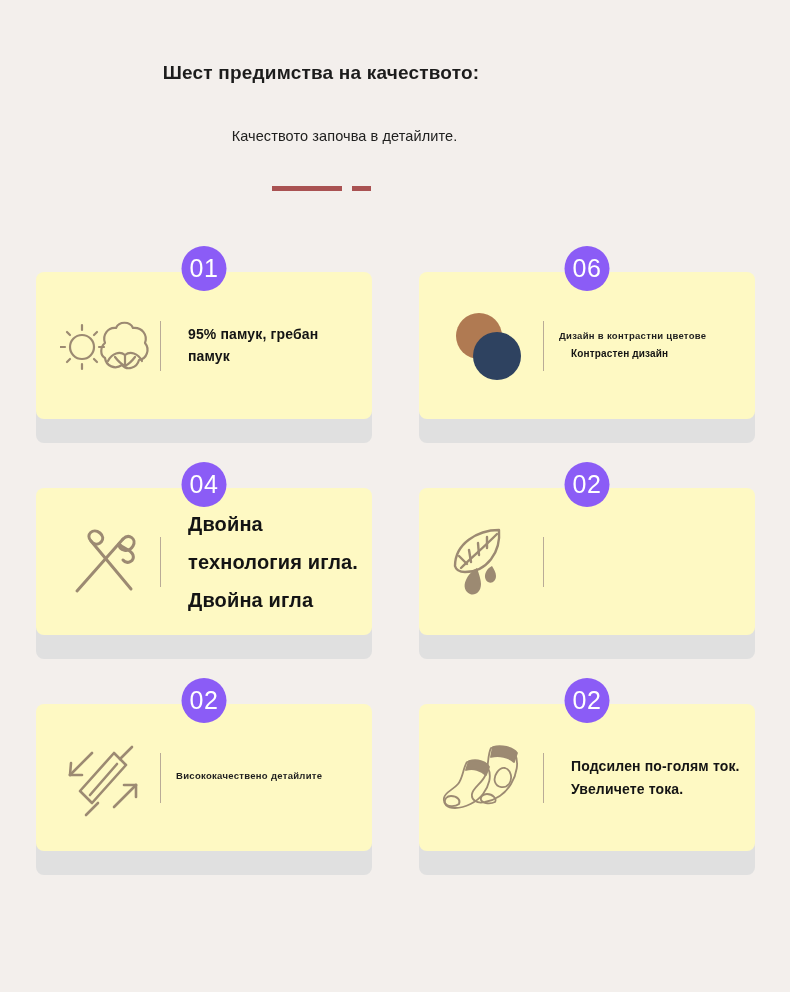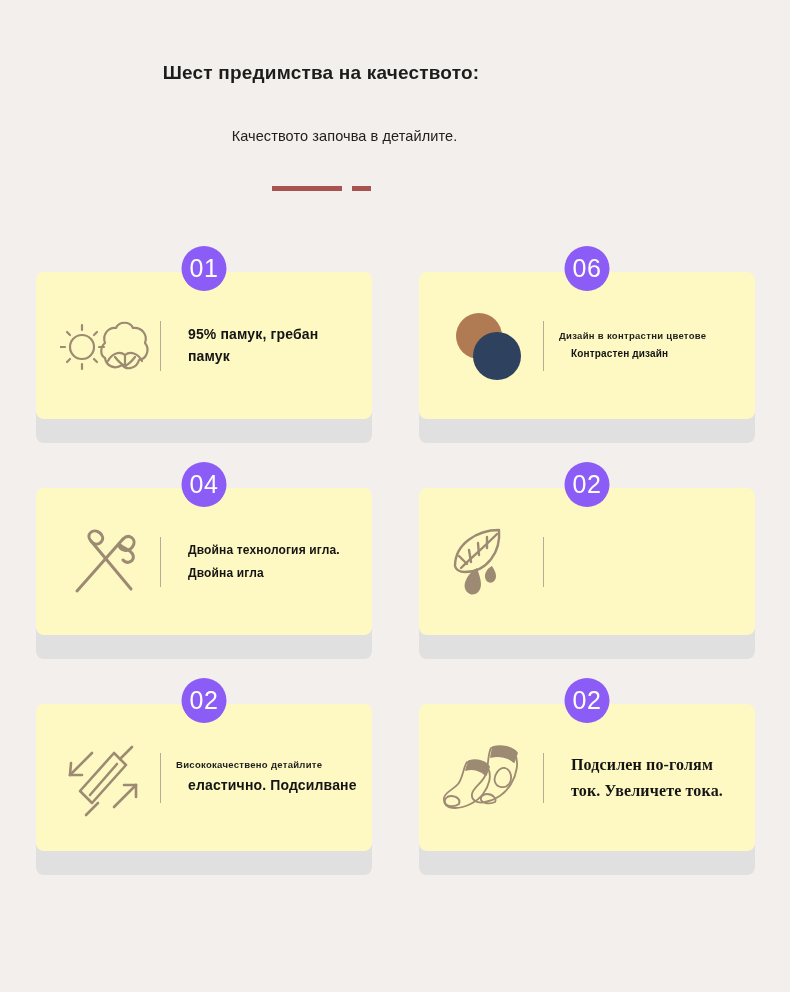--- a/index.html
+++ b/index.html
@@ -132,23 +132,23 @@
     font-size: 13.5px;
     font-weight: bold;
     color: #141414;
     line-height: 1.52;
     letter-spacing: 0.15px;
     margin-left: 12px;
   }
 
   
   .card-1 .big-line { font-size: 14px; line-height: 1.55; }
-  .card-3 .big-line { font-size: 12px; line-height: 1.9; }
+  .card-3 .big-line { font-size: 20px; line-height: 1.9; }
   .card-2 .big-line { font-size: 10px; }
-  .card-6 .big-line { font-size: 16px; line-height: 1.62; font-family: Liberation Serif, serif; }
+  .card-6 .big-line { font-size: 14px; line-height: 1.62; }
   .card-5 .big-line { font-size: 14px; line-height: 1.5; }
 
   .icon-svg { display: block; }
 </style>
 </head>
 <body>
 
 <div class="page">
 
   <div class="header">
@@ -263,21 +263,20 @@
             <path d="M8 38 L9 26"></path>
             <path d="M8 38 L20 38"></path>
             <path d="M52 70 L74 48"></path>
             <path d="M74 48 L62 48"></path>
             <path d="M74 48 L74 60"></path>
           </svg>
         </div>
         <div class="divider"></div>
         <div class="text-box">
           <div class="small-line">Висококачествено детайлите</div>
-          <div class="big-line">еластично. Подсилване</div>
         </div>
       </div>
     </div>
 
     <div class="card-slot">
       <div class="card-base"></div>
       <div class="badge">02</div>
       <div class="card card-6">
         <div class="icon-box">
           <svg class="icon-svg" width="100" height="72" viewBox="0 0 100 72" fill="none" stroke="#9c8a72" stroke-width="1.8" stroke-linecap="round" stroke-linejoin="round">

